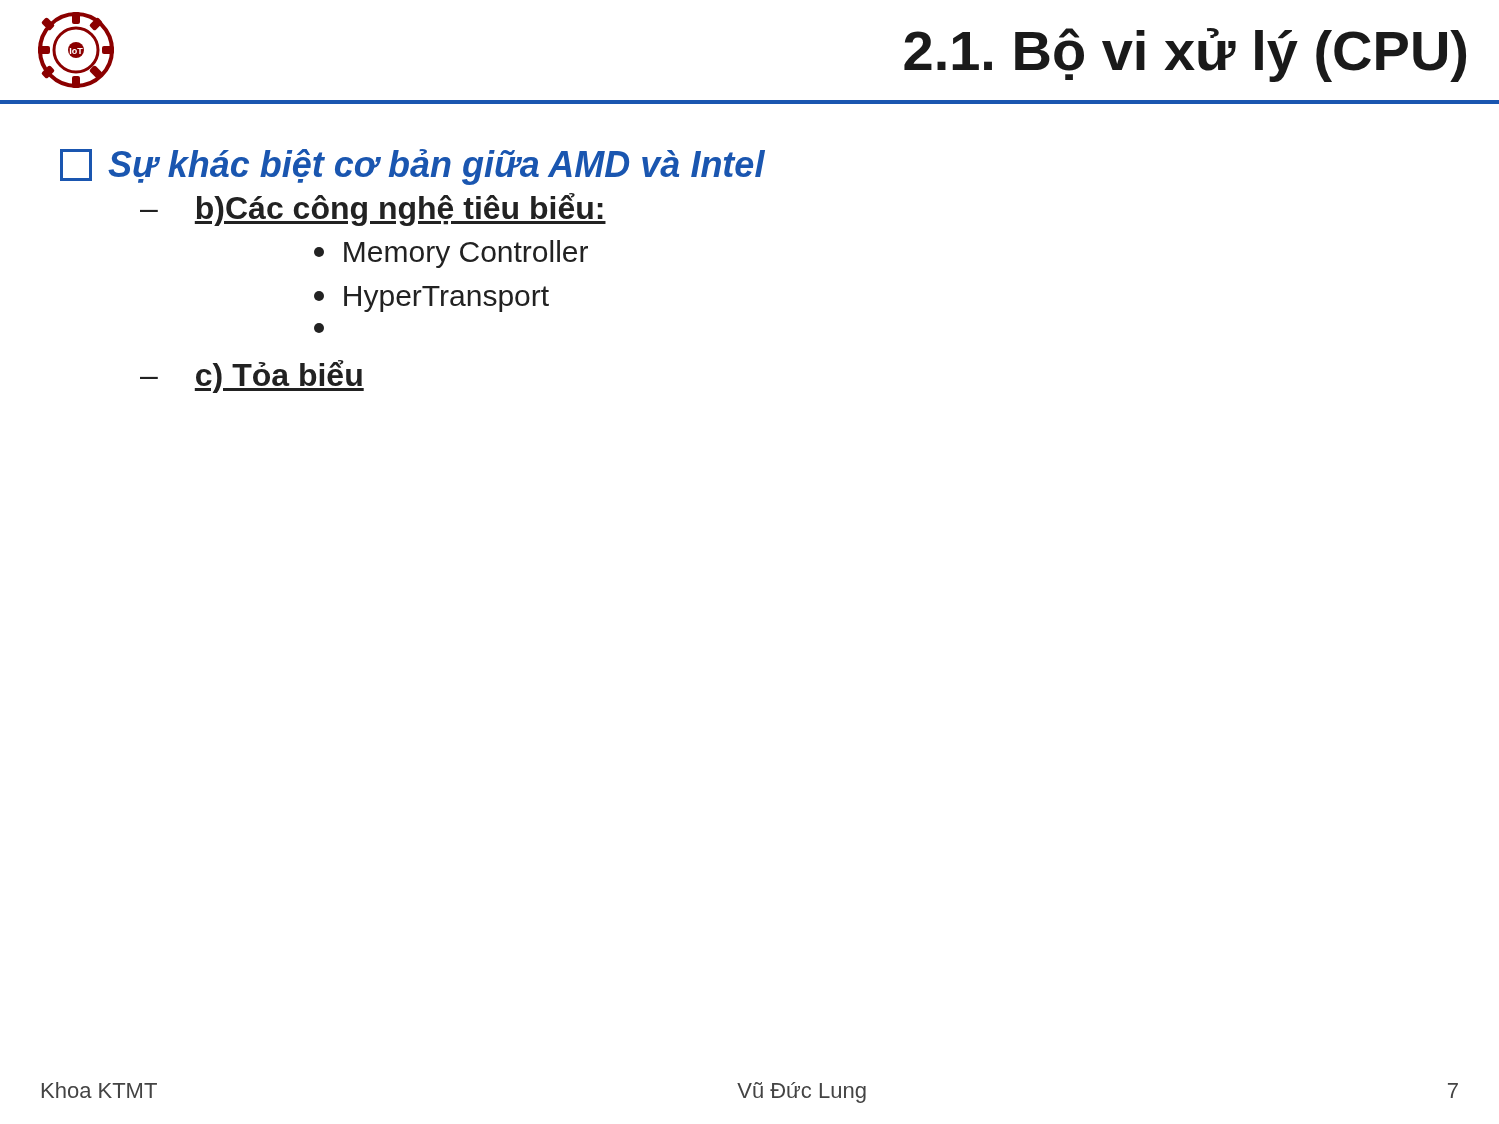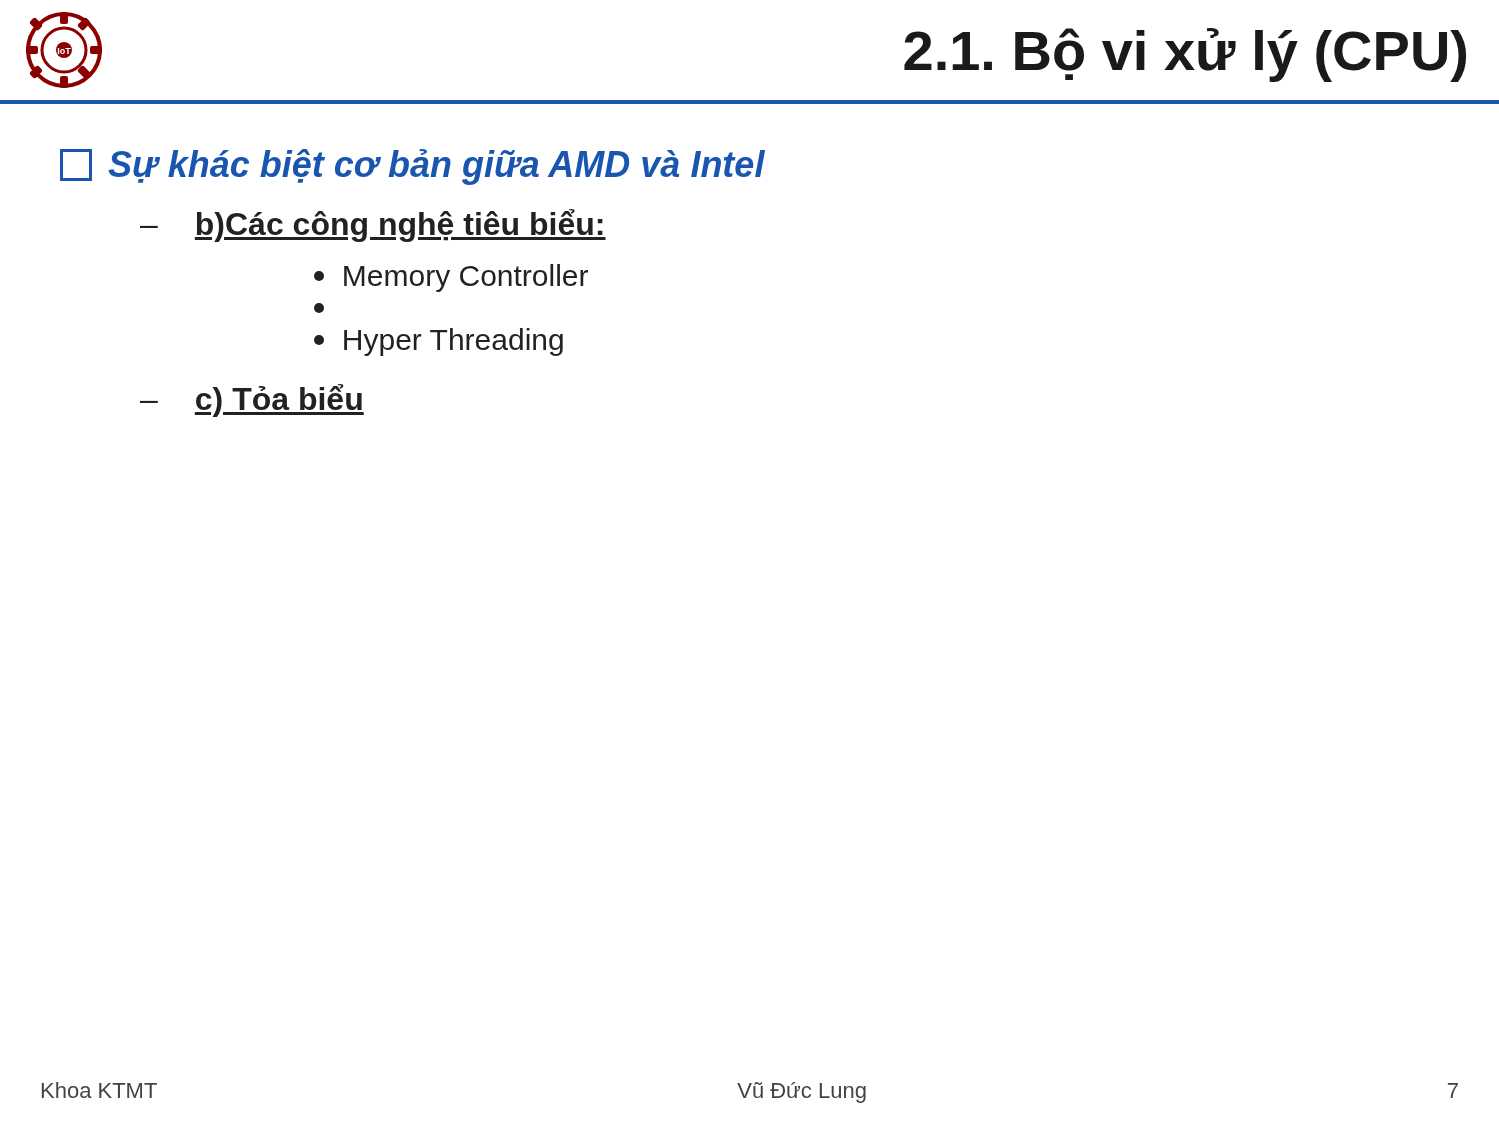--- a/index.html
+++ b/index.html
@@ -14,21 +14,21 @@
       background: #ffffff;
       font-family: Arial, sans-serif;
       overflow: hidden;
       position: relative;
     }
 
     
     .header {
       display: flex;
       align-items: center;
-      padding: 10px 30px 10px 24px;
+      padding: 10px 30px 10px 36px;
       border-bottom: 4px solid #1a56b0;
       min-height: 100px;
     }
 
     .logo-container {
       width: 80px;
       height: 80px;
       flex-shrink: 0;
       margin-right: 20px;
     }
@@ -49,21 +49,21 @@
 
     
     .main-content {
       padding: 30px 60px 80px 60px;
     }
 
     
     .section-heading {
       display: flex;
       align-items: center;
-      margin-bottom: 20px;
+      margin-bottom: 4px;
       margin-top: 10px;
     }
 
     .checkbox-icon {
       width: 32px;
       height: 32px;
       border: 3px solid #1a56b0;
       background: #ffffff;
       flex-shrink: 0;
       margin-right: 16px;
@@ -103,21 +103,21 @@
       text-decoration: underline;
       font-size: 32px;
       color: #222222;
       margin-left: 21px;
     }
 
     
     .bullet-list {
       list-style: none;
       padding-left: 140px;
-      margin-top: 16px;
+      margin-top: 8px;
       margin-bottom: 14px;
     }
 
     .bullet-list li {
       display: flex;
       align-items: center;
       font-size: 30px;
       color: #222222;
       margin-bottom: 10px;
     }
@@ -190,24 +190,24 @@
       <span class="dash">–</span>
       <div>
         <span class="sub-item-label">b)Các công nghệ tiêu biểu:</span>
         <ul class="bullet-list">
           <li>
             <span class="bullet-dot"></span>
             <span>Memory Controller</span>
           </li>
           <li>
             <span class="bullet-dot"></span>
+            <span>HyperTransport</span>
           </li>
           <li>
             <span class="bullet-dot"></span>
-            <span>Hyper Threading</span>
           </li>
         </ul>
       </div>
     </li>
 
     <li>
       <span class="dash">–</span>
       <span class="sub-item-label">c) Tỏa biểu</span>
     </li>
   </ul>

